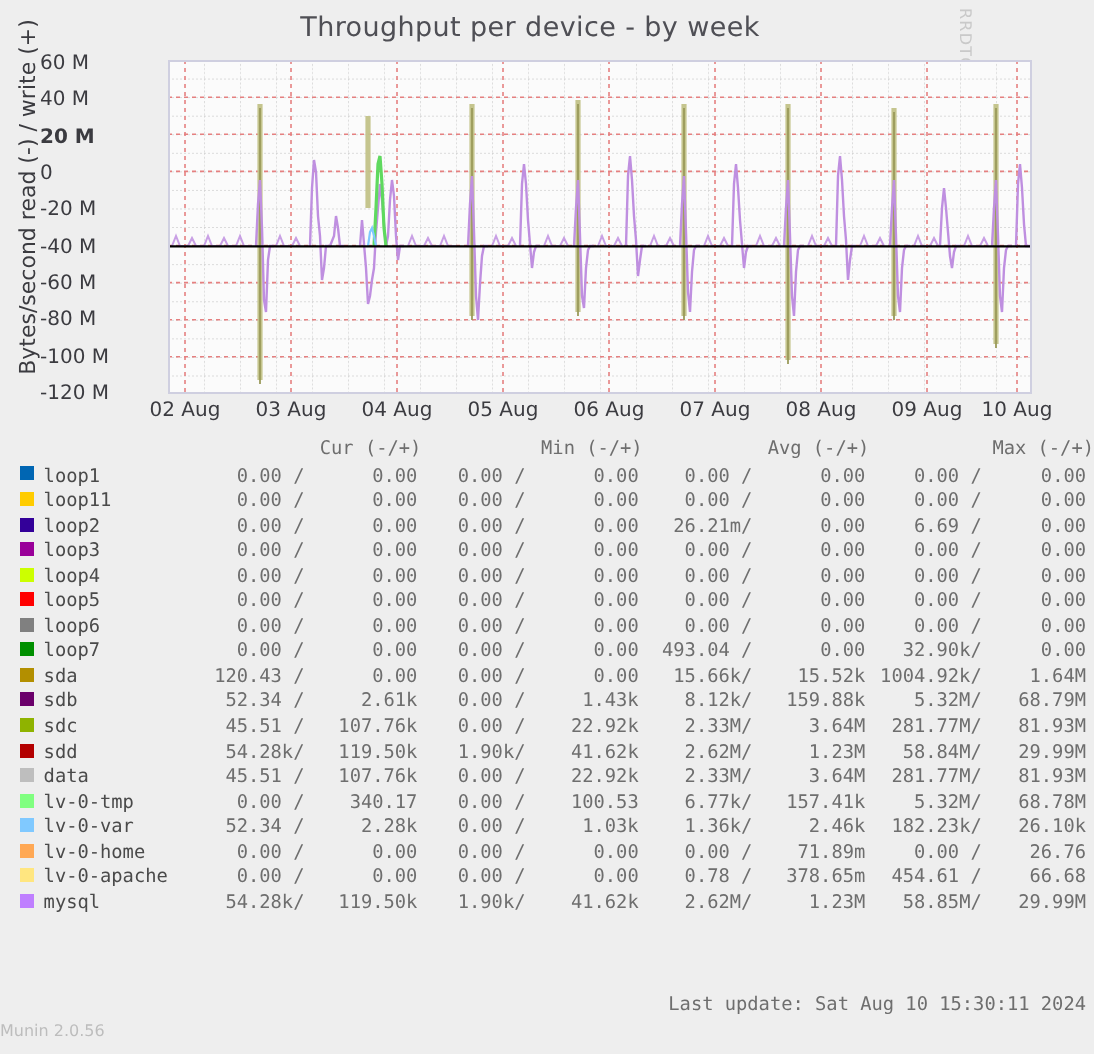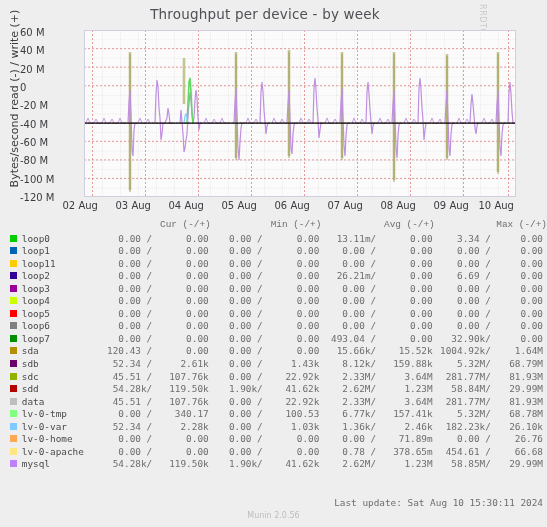--- a/index.html
+++ b/index.html
@@ -49,33 +49,33 @@
   .ytick{
     position:absolute;right:0;width:60px;text-align:left;
     font-family:"DejaVu Sans", sans-serif;font-size:10px;color:#3b3b40;
     transform:translateY(-50%);
   }
   .yticks{position:absolute;left:18px;top:30px;width:62px;height:167px;}
 
   
   .xticks{position:absolute;left:84px;top:200px;width:432px;height:16px;}
   .xtick{
-    position:absolute;top:0;width:60px;margin-left:-30px;
+    position:absolute;top:0;width:60px;margin-left:-30px;text-align:center;
     font-family:"DejaVu Sans", sans-serif;font-size:10px;color:#3b3b40;
   }
 
   
   .legend{
     position:absolute;left:0;top:219px;width:547px;
     font-family:"DejaVu Sans Mono", monospace;font-size:9.4px;color:#6e6e6e;
   }
   .legend table{border-collapse:collapse;width:547px;}
   .legend td{padding:0;line-height:12.55px;white-space:pre;vertical-align:middle;}
 
-  .hdr td{color:#6e6e6e;padding-bottom:1px;font-family:Liberation Mono, monospace;}
+  .hdr td{color:#6e6e6e;padding-bottom:1px;}
 
   td.sw{width:20px;text-align:right;padding-right:4px;}
   .swatch{
     display:inline-block;width:7px;height:7px;
     vertical-align:middle;position:relative;top:-1px;
   }
   td.nm{width:78px;color:#4a4a4a;padding-left:1px;}
   td.num{text-align:right;font-variant-numeric:tabular-nums;}
   td.c1{width:60px;}
   td.c2{width:62px;padding-right:2px;}
@@ -88,41 +88,41 @@
 
   .hdr td.c1,.hdr td.c3,.hdr td.c5,.hdr td.c7{text-align:right;}
   .hdr .ch{text-align:center;}
 
   .lastupdate{
     position:absolute;left:0;top:497px;width:543px;text-align:right;
     font-family:"DejaVu Sans Mono", monospace;font-size:9.4px;color:#6e6e6e;
     white-space:pre;
   }
   .munin{
-    position:absolute;left:0;top:511px;width:547px;text-align:center;
+    position:absolute;left:0;top:511px;width:547px;
     font-family:"DejaVu Sans", sans-serif;font-size:8px;color:#bdbdbd;
   }
 </style>
 </head>
 <body>
 
 <div id="root">
 
   <div class="graph">
 
     <div class="title">Throughput per device - by week</div>
 
     <div class="ylabel">Bytes/second read (-) / write (+)</div>
 
     <div class="watermark">RRDTOOL / TOBI OETIKER</div>
 
     <div class="yticks">
         <div class="ytick" style="top: 2px;">60 M</div>
         <div class="ytick" style="top: 20.3333px;">40 M</div>
-        <div class="ytick" style="top: 38.6667px;">20 M</div>
+        <div class="ytick" style="top: 38.6667px; font-weight: bold;">20 M</div>
         <div class="ytick" style="top: 57px;">0</div>
         <div class="ytick" style="top: 75.3333px;">-20 M</div>
         <div class="ytick" style="top: 93.6667px;">-40 M</div>
         <div class="ytick" style="top: 112px;">-60 M</div>
         <div class="ytick" style="top: 130.333px;">-80 M</div>
         <div class="ytick" style="top: 148.667px;">-100 M</div>
         <div class="ytick" style="top: 167px;">-120 M</div>
       </div>
 
     <div class="plot">
@@ -251,32 +251,20 @@
           <td class="sw"></td>
           <td class="nm"></td>
           <td class="num c1 ch" colspan="2">Cur (-/+)</td>
           <td class="num c3 ch" colspan="2">Min (-/+)</td>
           <td class="num c5 ch" colspan="2">Avg (-/+)</td>
           <td class="num c7 ch" colspan="2">Max (-/+)</td>
         </tr>
       </thead>
       <tbody id="legend-body">
           <tr>
-            <td class="sw"><span class="swatch" style="background: rgb(0, 204, 0);"></span></td>
-            <td class="nm">loop0</td>
-            <td class="num c1">0.00 /</td>
-            <td class="num c2">0.00</td>
-            <td class="num c3">0.00 /</td>
-            <td class="num c4">0.00</td>
-            <td class="num c5">13.11m/</td>
-            <td class="num c6">0.00</td>
-            <td class="num c7">3.34 /</td>
-            <td class="num c8">0.00</td>
-          </tr>
-          <tr>
             <td class="sw"><span class="swatch" style="background: rgb(0, 102, 179);"></span></td>
             <td class="nm">loop1</td>
             <td class="num c1">0.00 /</td>
             <td class="num c2">0.00</td>
             <td class="num c3">0.00 /</td>
             <td class="num c4">0.00</td>
             <td class="num c5">0.00 /</td>
             <td class="num c6">0.00</td>
             <td class="num c7">0.00 /</td>
             <td class="num c8">0.00</td>

